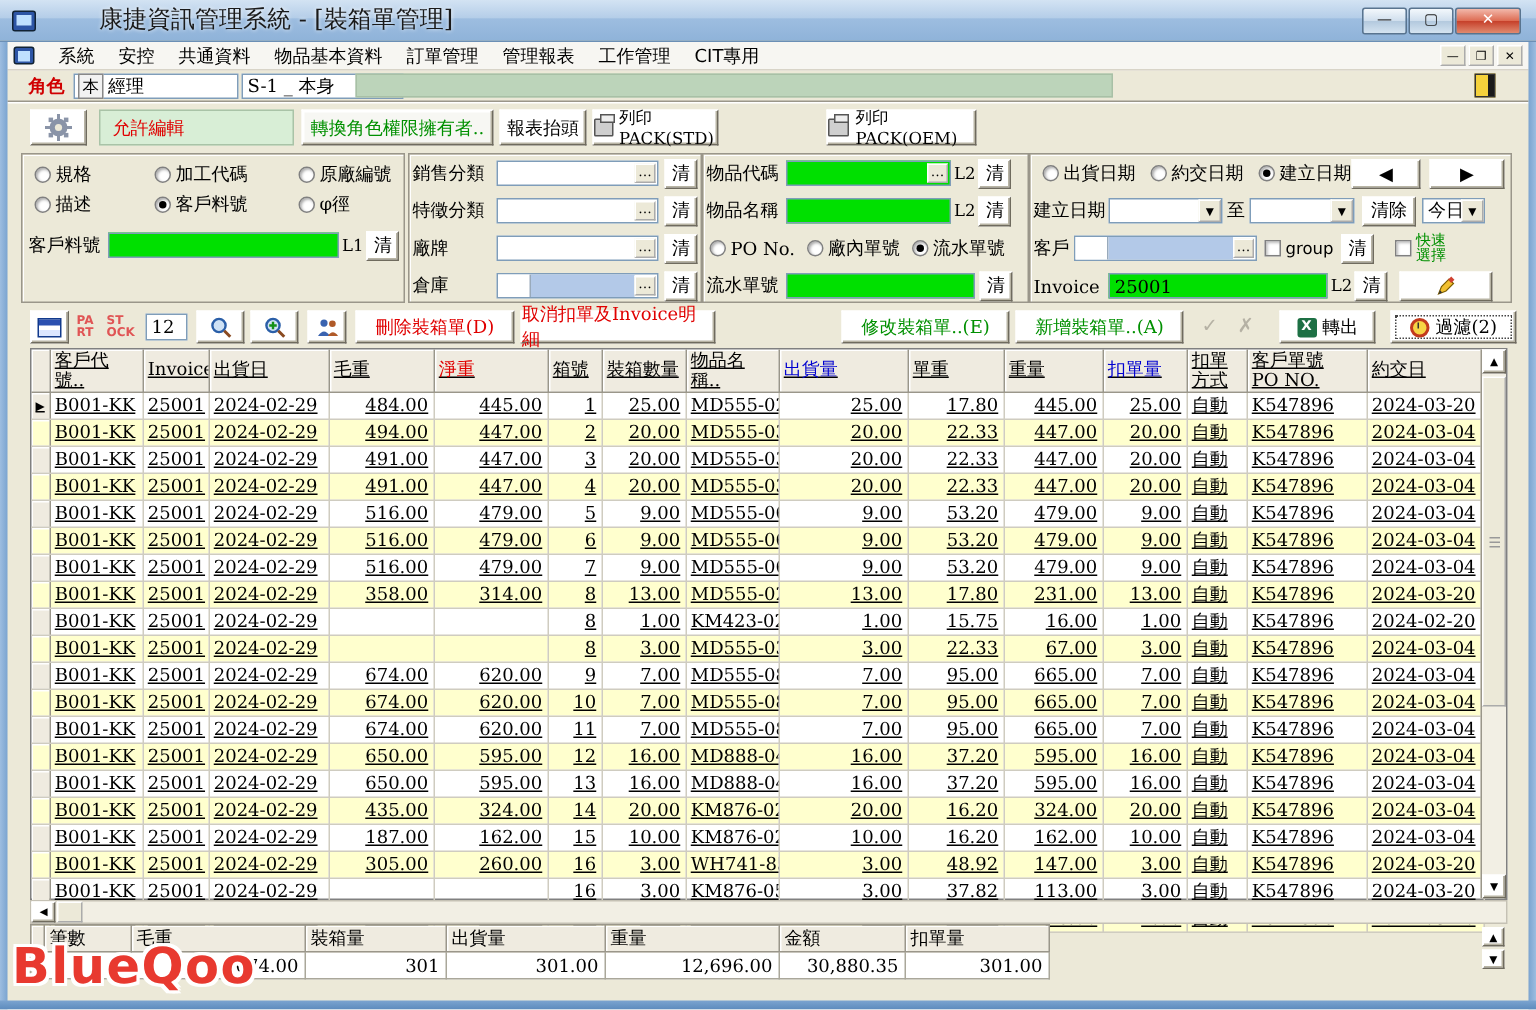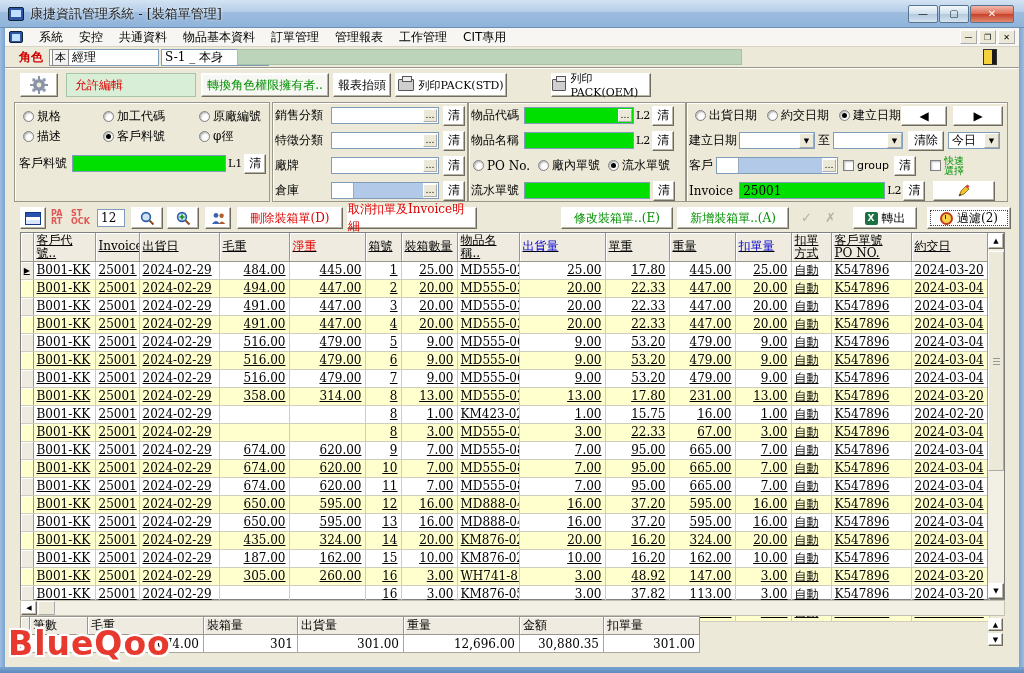--- a/index.html
+++ b/index.html
@@ -13,21 +13,21 @@
   .frame-left  { left:0; top:28px; width:5px;  height:645px; }
   .frame-right { right:0; top:28px; width:5px; height:645px; background:linear-gradient(90deg,#7ba4d0,#9dbde0); }
   .frame-bottom{ left:0; bottom:0; width:1024px; height:6px; background:linear-gradient(#7ba4d0,#5d8bbd); }
 
   
   .titlebar { position:absolute; left:0; top:0; width:1024px; height:28px;
     background:linear-gradient(#d3e3f3,#b4cde8 45%,#9dbde0 46%,#8fb3d9); border-bottom:1px solid #6b8fb5;
     display:flex; align-items:center; z-index:6; }
   .app-icon { width:16px; height:14px; margin:0 6px 0 8px; position:relative; background:#2d55a5; border:1px solid #123; border-radius:2px; }
   .app-icon::before { content:''; position:absolute; left:2px; top:2px; right:2px; height:7px; background:#bfe0ff; }
-  .title-text { font-size:13px; color:#1a1a1a; text-shadow:0 0 3px #fff; }
+  .title-text { font-size:16px; color:#1a1a1a; text-shadow:0 0 3px #fff;margin-left:36px; }
   .win-btns { margin-left:auto; margin-right:10px; display:flex; }
   .win-btn { width:30px; height:18px; border:1px solid #59748f; border-radius:2px; margin-left:1px;
     background:linear-gradient(#f3f8fc,#cfdeed 50%,#b3c9de 51%,#d4e3f0); color:#222; font-size:10px;
     display:flex; align-items:center; justify-content:center; font-family:"DejaVu Sans",sans-serif; }
   .win-btn.close { width:44px; background:linear-gradient(#f2b8ab,#dd6a51 50%,#c6402a 51%,#e08a70); color:#fff; font-weight:bold; }
 
   
   .menubar { position:absolute; left:5px; top:28px; width:1014px; height:19px; background:#f7f6f2;
     border-bottom:1px solid #d8d4c8; display:flex; align-items:center; z-index:4;
     font-family:"DejaVu Sans","Liberation Sans",sans-serif; }
@@ -210,21 +210,21 @@
     </div>
     <div class="allow-panel tb-item" style="left:61px; width:130px;">
       <span>允許編輯</span>
     </div>
     <div class="btn3d tb-item green-text" style="left:196px; width:128px; background:#f7f7f3;">
       <span>轉換角色權限擁有者..</span>
     </div>
     <div class="btn3d tb-item" style="left:328px; width:58px;">
       <span>報表抬頭</span>
     </div>
-    <div class="btn3d tb-item" style="left:390px; width:112px;">
+    <div class="btn3d tb-item" style="left:390px; width:84px;">
       <span class="printer-ico"></span>
       <span style="font-size:11px;">列印PACK(STD)</span>
     </div>
     <div class="btn3d tb-item" style="left:546px; width:100px;">
       <span class="printer-ico"></span>
       <span style="font-size:11px;">列印PACK(OEM)</span>
     </div>
   </div>
 
   <div class="panel" style="left:14px; top:102px; width:256px; height:100px;">
@@ -369,21 +369,21 @@
           <span class="drop">▼</span>
       </div>
       <span style="margin:0 3px;">至</span>
       <div class="combo" style="width:70px;">
         <span class="cv"></span>
           <span class="drop">▼</span>
       </div>
       <div class="btn3d" style="width:36px; height:20px; margin-left:5px;">
           <span>清除</span>
         </div>
-      <div class="combo" style="width:52px; margin-left:4px;">
+      <div class="combo" style="width:42px; margin-left:4px;">
         <span class="cv">今日</span>
           <span class="drop">▼</span>
       </div>
     </div>
     <div class="frow">
       <span class="flabel">客戶</span>
       <div class="field blue2" style="width:122px; margin-left:3px;">
         <span class="wpart"></span>
         <span class="bpart"></span>
         <span class="dots">…</span>

